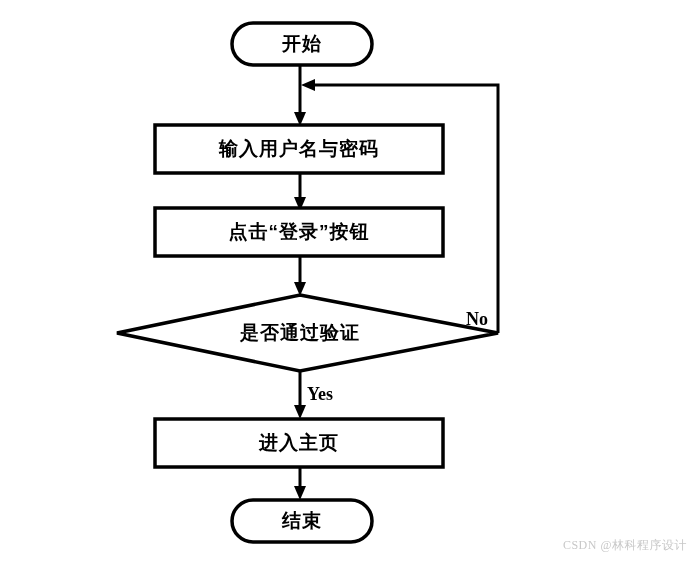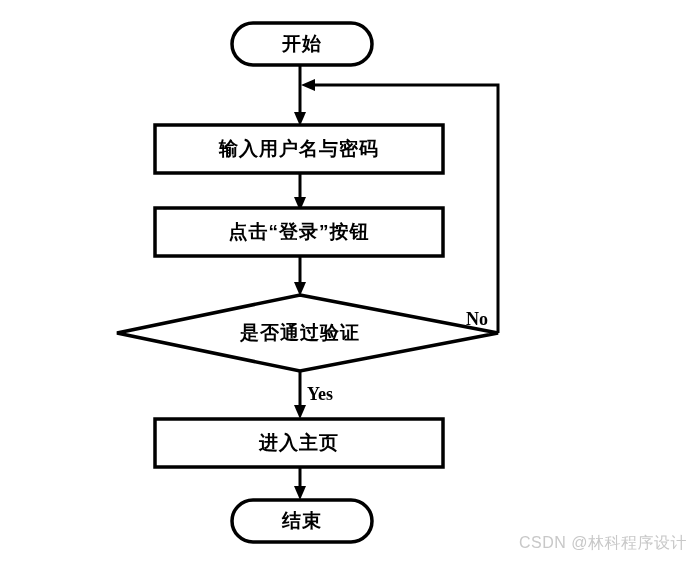--- a/index.html
+++ b/index.html
@@ -50,22 +50,22 @@
     fill: none;
   }
   .arrowhead {
     fill: #000000;
     stroke: none;
   }
   .watermark {
     position: absolute;
     right: 10px;
     bottom: 7px;
-    font-family: Liberation Sans, sans-serif;
-    font-size: 16px;
+    font-family: Liberation Serif, serif;
+    font-size: 12px;
     color: #c8c8c8;
     white-space: nowrap;
     letter-spacing: 0.5px;
   }
 </style>
 </head>
 <body>
 
 <svg id="flow-canvas" viewBox="0 0 697 561">
   <defs></defs>

